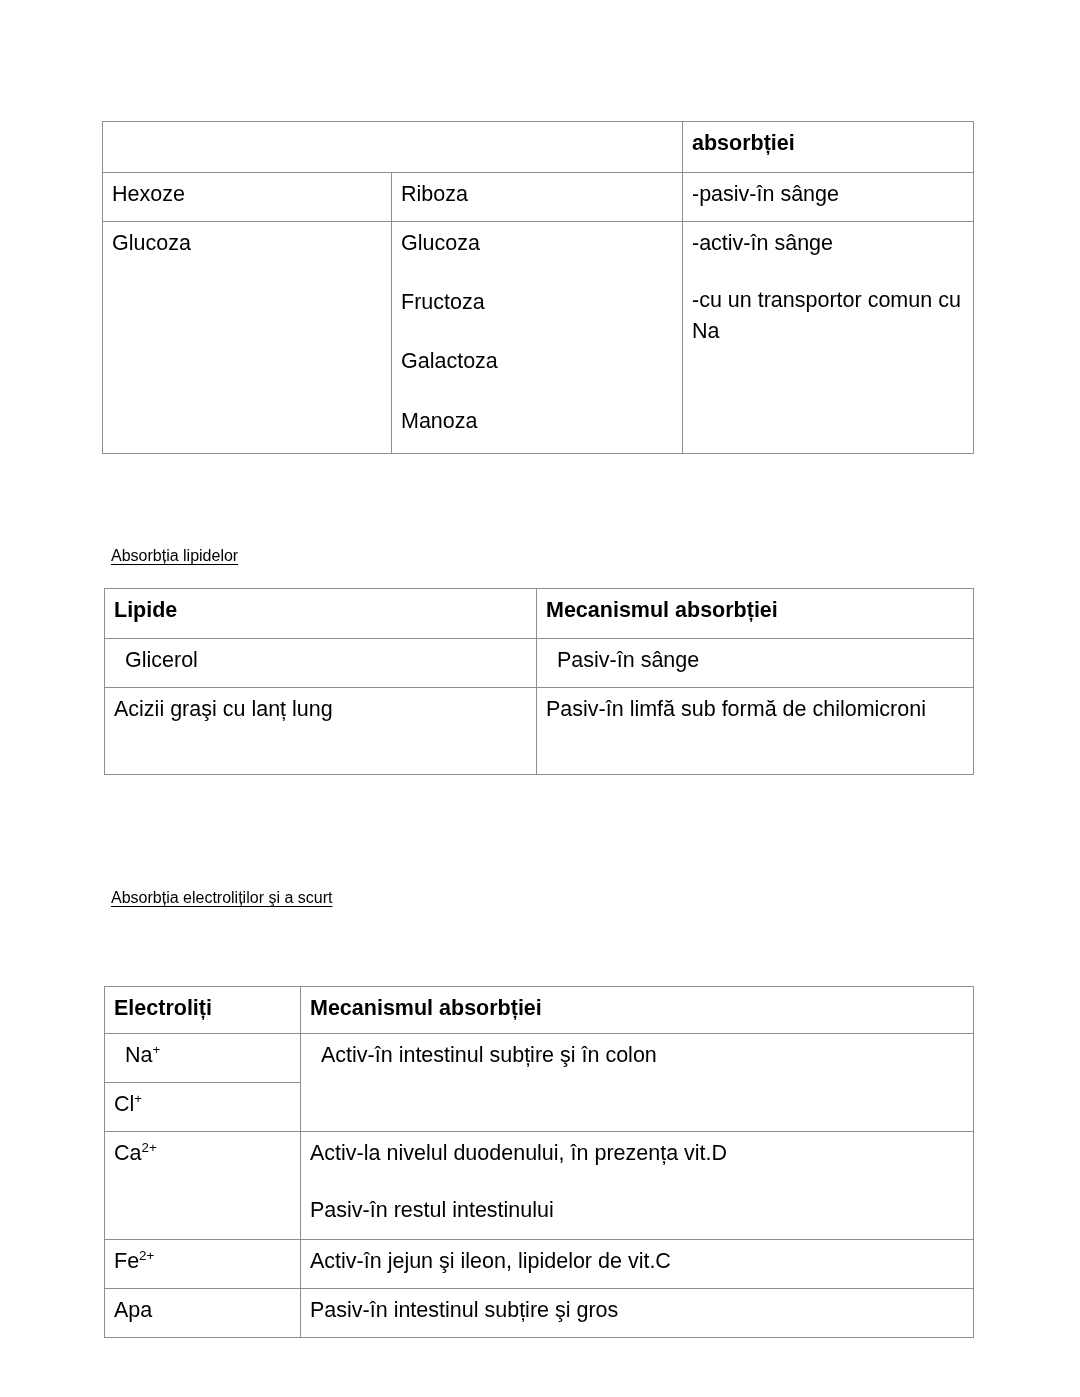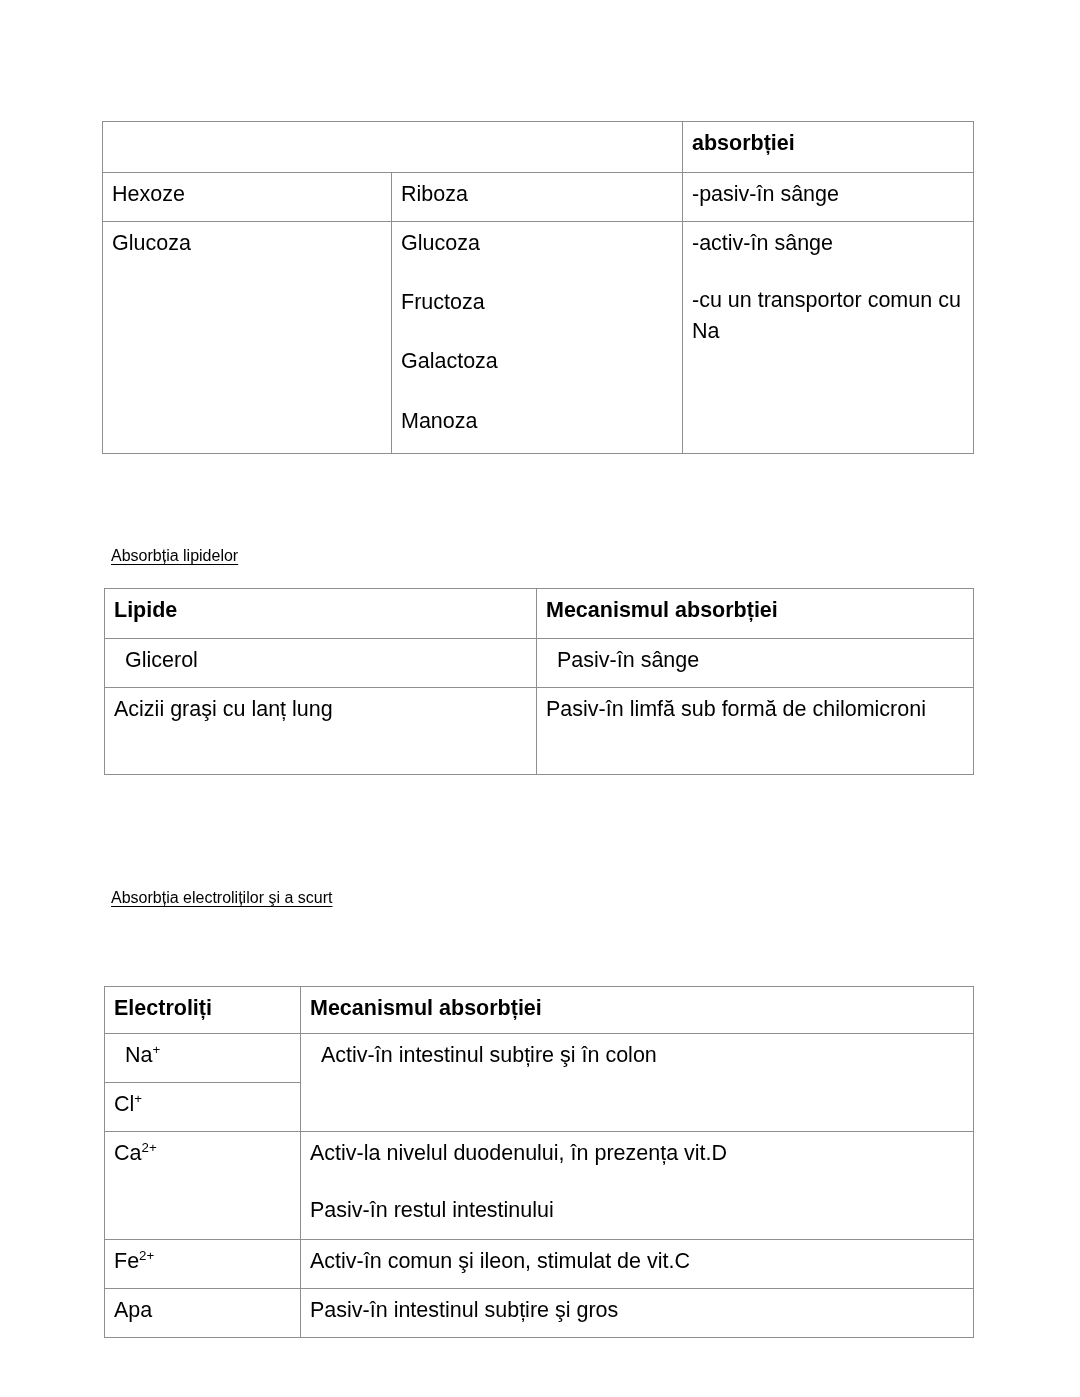--- a/index.html
+++ b/index.html
@@ -204,21 +204,21 @@
         <td>
           <div class="stack-tight">
             <div>Activ-la nivelul duodenului, în prezența vit.D</div>
             <div>Pasiv-în restul intestinului</div>
           </div>
         </td>
       </tr>
 
       <tr class="r-fe">
         <td><span>Fe</span><sup>2+</sup></td>
-        <td>Activ-în comun şi ileon, stimulat de vit.C</td>
+        <td>Activ-în jejun şi ileon, lipidelor de vit.C</td>
       </tr>
 
       <tr class="r-apa">
         <td><span>Apa</span><sup></sup></td>
         <td>Pasiv-în  intestinul subțire şi gros</td>
       </tr>
     </tbody>
   </table>
 
 </div>

